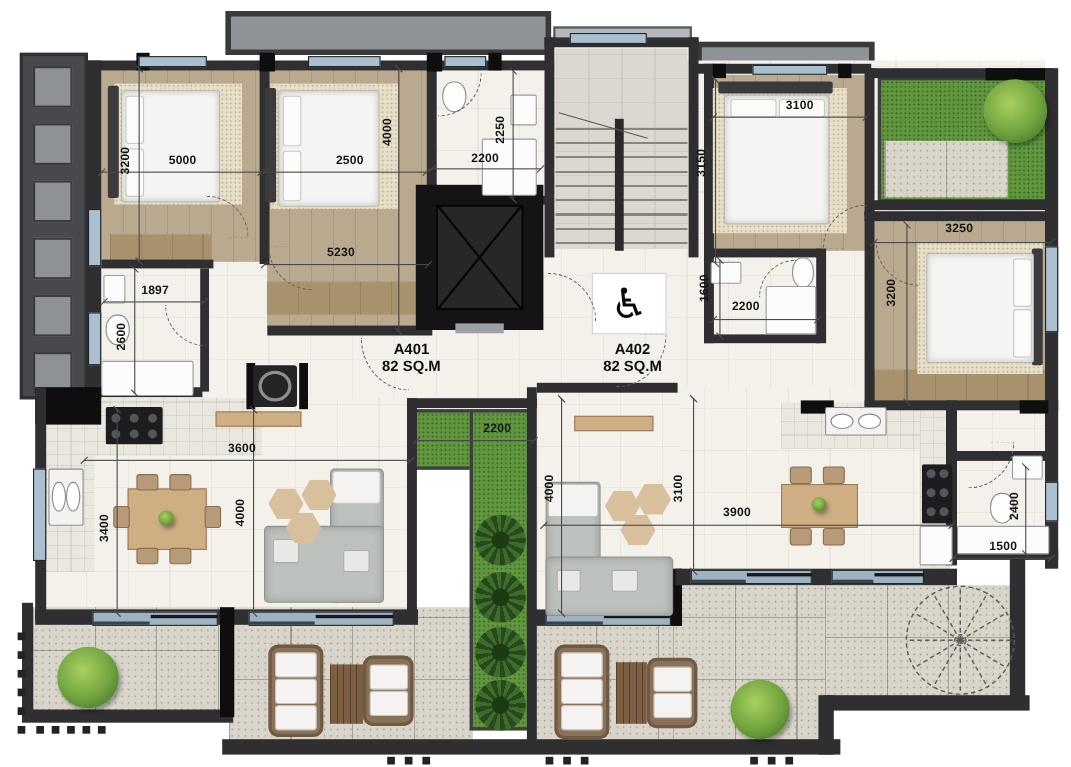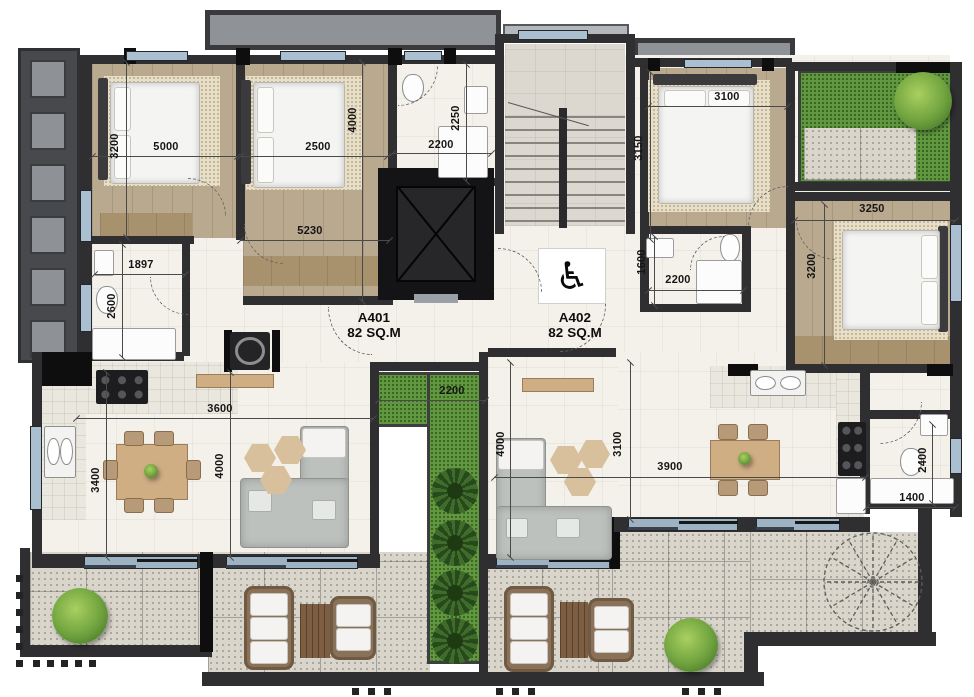--- a/index.html
+++ b/index.html
@@ -416,21 +416,21 @@
   <span class="dim" style="left:872px;top:208px">3250</span>
   <span class="dim v" style="left:811px;top:266px">3200</span>
   <span class="dim" style="left:220px;top:408px">3600</span>
   <span class="dim v" style="left:95px;top:480px">3400</span>
   <span class="dim v" style="left:219px;top:466px">4000</span>
   <span class="dim" style="left:452px;top:390px">2200</span>
   <span class="dim v" style="left:500px;top:444px">4000</span>
   <span class="dim v" style="left:617px;top:444px">3100</span>
   <span class="dim" style="left:670px;top:466px">3900</span>
   <span class="dim v" style="left:922px;top:460px">2400</span>
-  <span class="dim" style="left:912px;top:497px">1400</span>
+  <span class="dim" style="left:912px;top:497px">1500</span>
 
   <div class="apt" style="left:374px;top:325px">
     <div>A401</div>
     <div>82 SQ.M</div>
   </div>
   <div class="apt" style="left:575px;top:325px">
     <div>A402</div>
     <div>82 SQ.M</div>
   </div>
 

